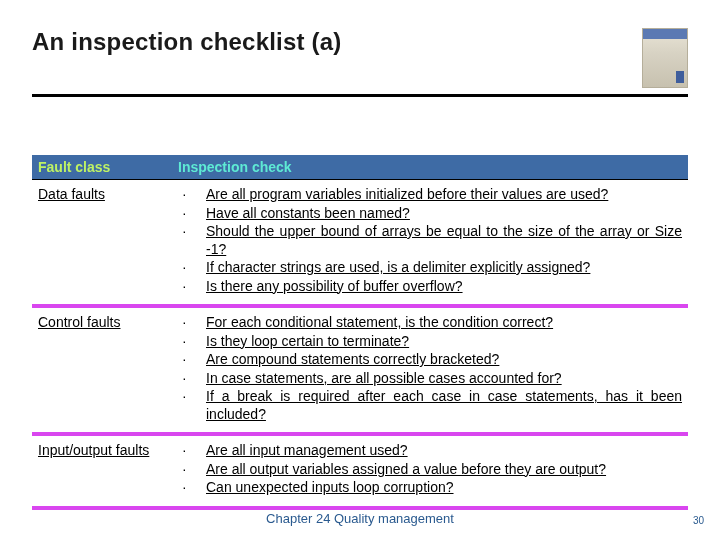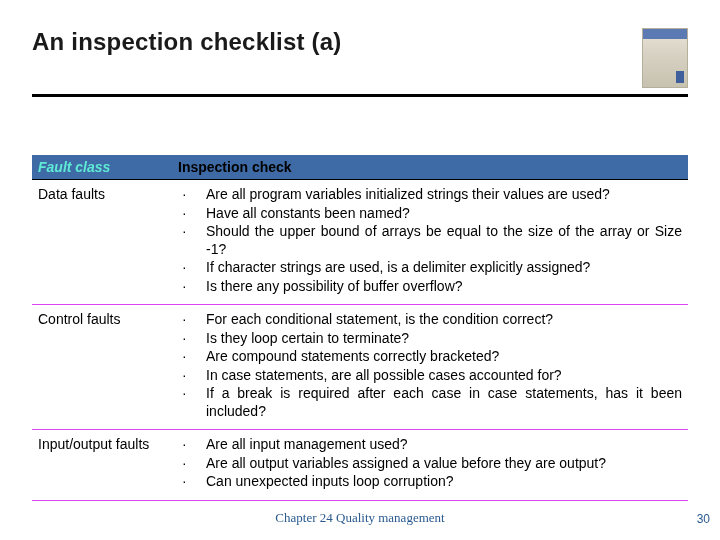--- a/index.html
+++ b/index.html
@@ -8,28 +8,28 @@
   .title-row { display: flex; align-items: flex-start; justify-content: space-between; }
   h1 { font-size: 24px; font-weight: bold; color: #1a1a1a; letter-spacing: 0.2px; }
   .book { width: 46px; height: 60px; background: linear-gradient(to bottom, #e9e4d6 0%, #d8d3c4 40%, #c7c1af 100%); border: 1px solid #b5ae9a; position: relative; }
   .book::before { content: ""; position: absolute; top: 0; left: 0; right: 0; height: 10px; background: #5b79b3; }
   .book::after { content: ""; position: absolute; bottom: 4px; right: 3px; width: 8px; height: 12px; background: #3f5e9c; }
   .rule { height: 3px; background: #000; margin-top: 6px; }
   .table-wrap { margin-top: 58px; }
   table { width: 100%; border-collapse: collapse; table-layout: fixed; }
   col.c1 { width: 140px; }
   thead th { background: #3e6ba5; padding: 4px 6px; font-size: 14px; font-weight: bold; text-align: left; }
-  thead th:first-child { color: #5eead4; background: #3e6ba5; font-style: italic; }
-  thead th:last-child { color: #000000; }
-  tbody td { border-top: 1px solid #000; border-bottom: 1px solid #d946ef; padding: 6px 6px 8px 6px; font-size: 14px; vertical-align: top; line-height: 1.25; }
+  thead th:first-child { color: #bef264; background: #3e6ba5; }
+  thead th:last-child { color: #5eead4; }
+  tbody td { border-top: 1px solid #000; border-bottom: 4px solid #d946ef; padding: 6px 6px 8px 6px; font-size: 14px; vertical-align: top; line-height: 1.25; text-decoration: underline; }
   ul.checks { list-style: none; padding-left: 0; margin: 0; }
   ul.checks li { position: relative; padding-left: 28px; text-align: justify; margin-bottom: 1px; }
   ul.checks li .bullet { position: absolute; left: 4px; top: 0; font-size: 14px; }
-  .footer { position: absolute; left: 0; right: 0; bottom: 14px; display: flex; justify-content: center; font-size: 13px; color: #2a5a8f; font-family: Liberation Serif, serif; }
-  .pagenum { position: absolute; right: 10px; bottom: 14px; font-size: 12px; color: #2a5a8f; }
+  .footer { position: absolute; left: 0; right: 0; bottom: 14px; display: flex; justify-content: center; font-size: 13px; color: #2a5a8f; }
+  .pagenum { position: absolute; right: 16px; bottom: 14px; font-size: 10px; color: #2a5a8f; }
 </style>
 </head>
 <body>
 
 <div class="slide">
   <div class="title-row">
     <h1>An inspection checklist (a)</h1>
     <div class="book"></div>
   </div>
   <div class="rule"></div>
@@ -44,21 +44,21 @@
         <tr>
           <th>Fault class</th>
           <th>Inspection check</th>
         </tr>
       </thead>
       <tbody>
           <tr>
             <td>Data faults</td>
             <td>
               <ul class="checks">
-                <li><span class="bullet">·</span><span>Are all program variables initialized strings their values are used?</span></li>
+                <li><span class="bullet">·</span><span>Are all program variables initialized before their values are used?</span></li>
                 <li><span class="bullet">·</span><span>Have all constants been named?</span></li>
                 <li><span class="bullet">·</span><span>Should the upper bound of arrays be equal to the size of the array or Size -1?</span></li>
                 <li><span class="bullet">·</span><span>If character strings are used, is a delimiter explicitly assigned?</span></li>
                 <li><span class="bullet">·</span><span>Is there any possibility of buffer overflow?</span></li>
               </ul>
             </td>
           </tr>
           <tr>
             <td>Control faults</td>
             <td>

